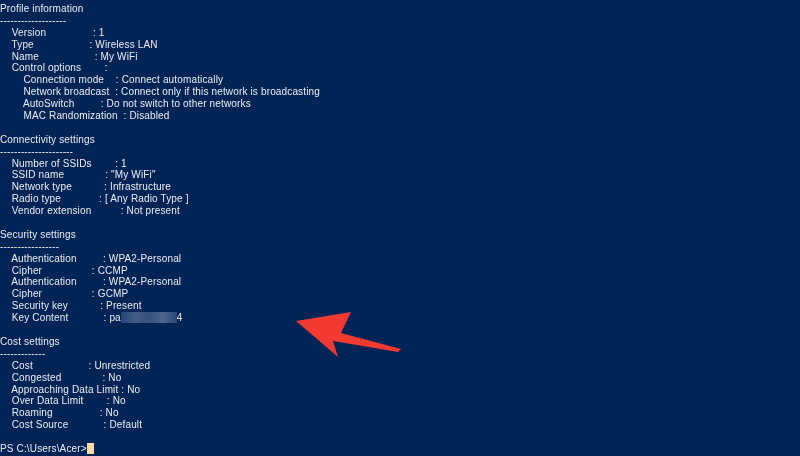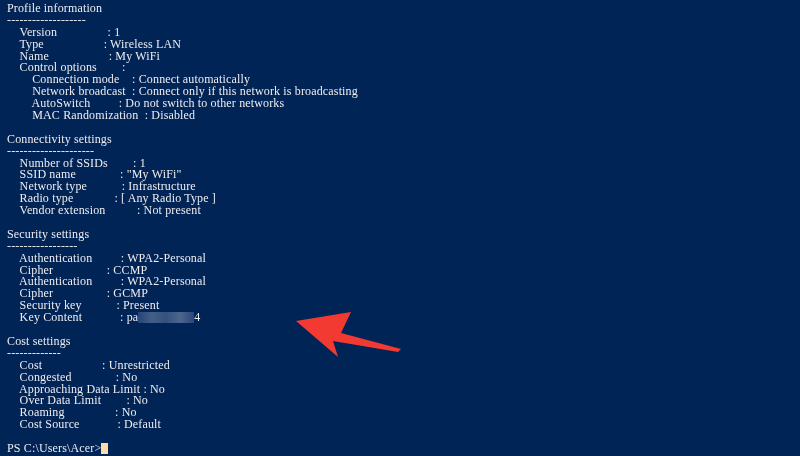--- a/index.html
+++ b/index.html
@@ -2,23 +2,23 @@
 <html><head>
 <meta charset="utf-8">
 <style>
   html, body { margin:0; padding:0; }
   body {
     width:800px; height:456px; overflow:hidden;
     background:#012456;
     position:relative;
   }
   #console {
-    position:absolute; left:7px; top:3px;
-    font-family:Liberation Serif, serif;
-    font-size:12px;
+    position:absolute; left:0; top:3px;
+    font-family:Liberation Sans, sans-serif;
+    font-size:10px;
     line-height:11.9px;
     color:#eeedf0;
     white-space:pre;
     letter-spacing:0.15px;
   }
   .line { height:11.9px; }
   .redact {
     display:inline-block; width:56px; height:11px; vertical-align:-2px;
     background:linear-gradient(90deg,#2b4a7e 0%,#50698f 25%,#3d5985 50%,#5b7196 75%,#2f4d80 100%);
     opacity:0.85;

